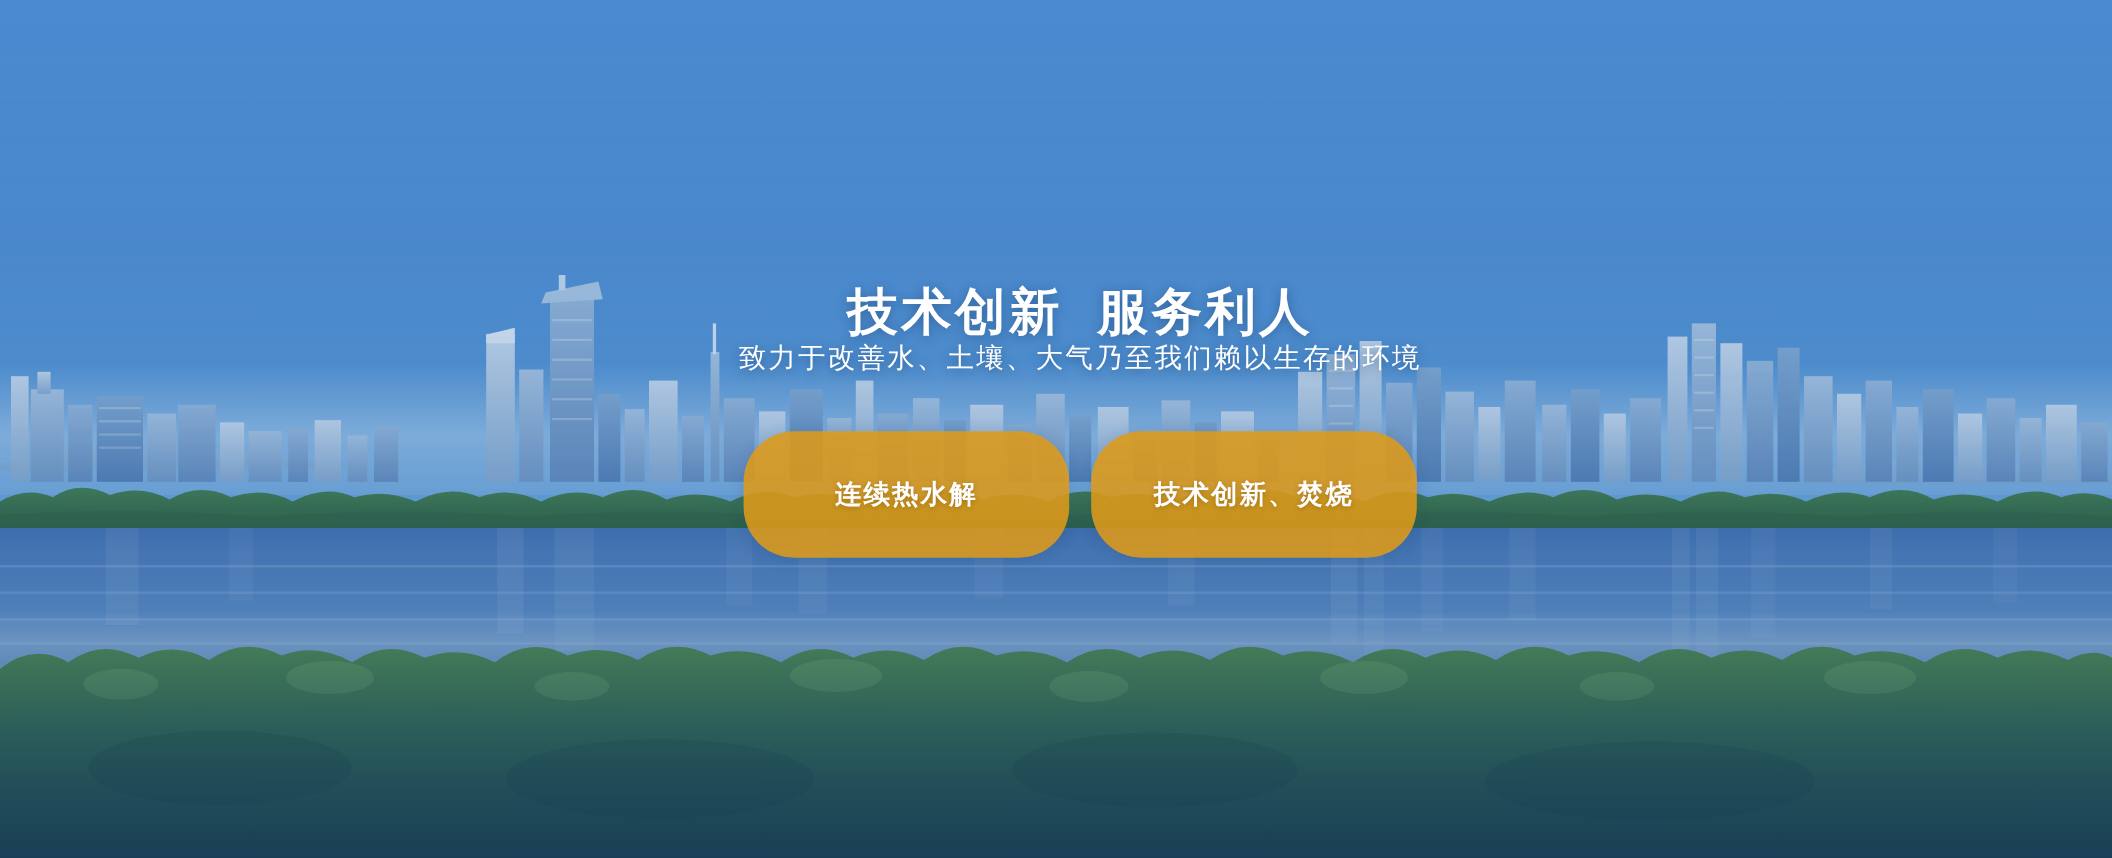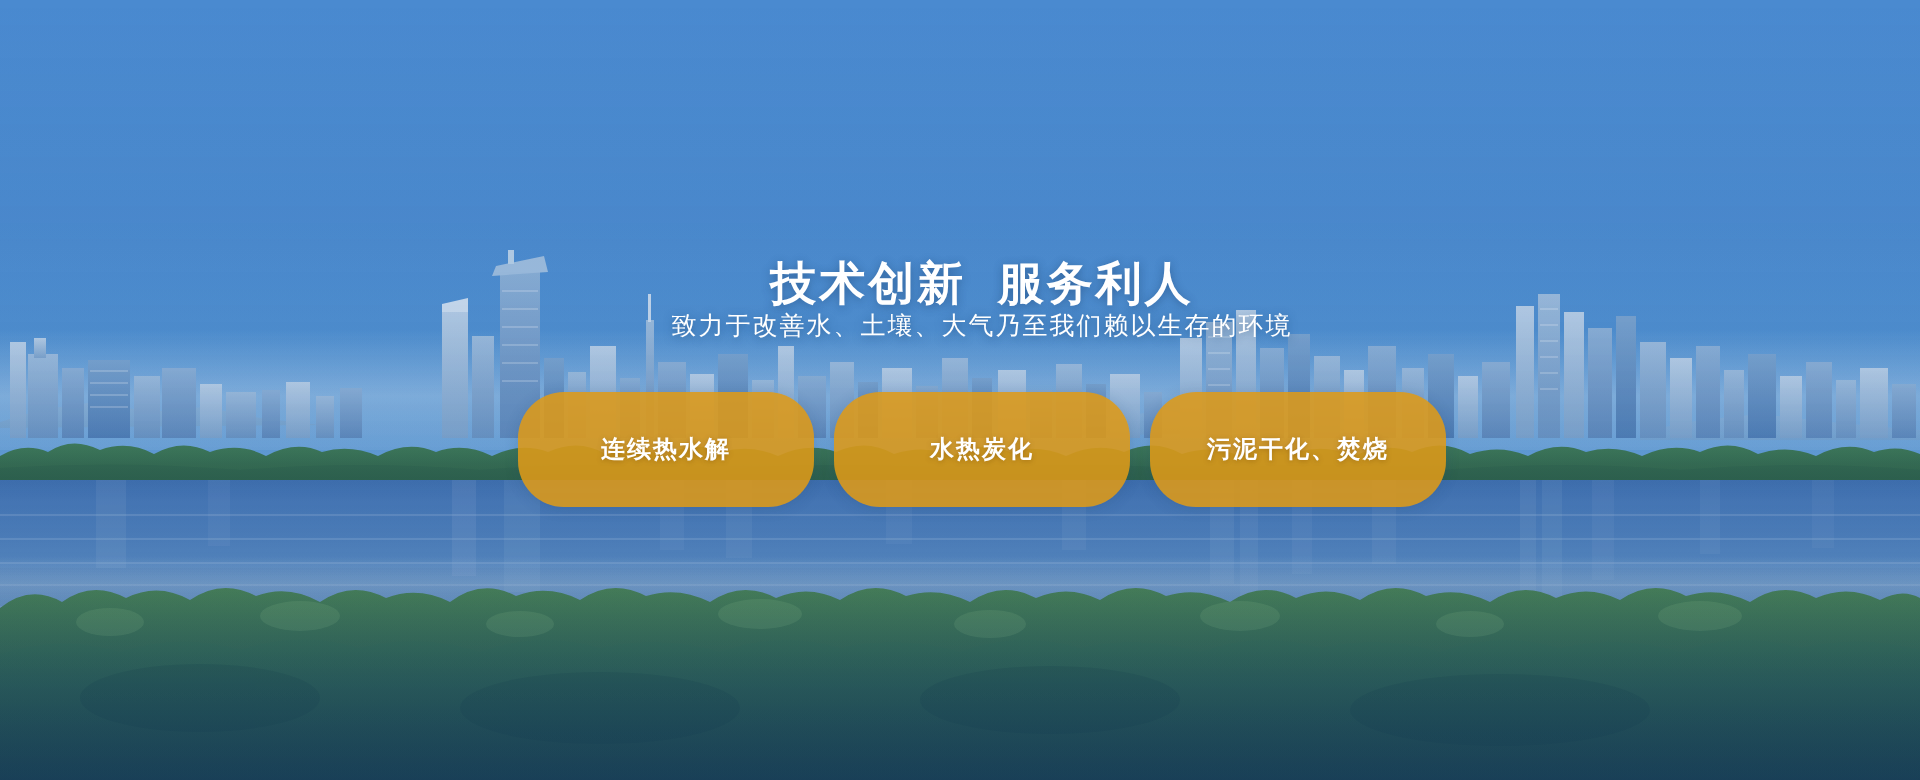--- a/index.html
+++ b/index.html
@@ -319,18 +319,17 @@
   <div class="layer" id="mangrove-shade"></div>
 
   <div id="colorcast"></div>
 
   <div id="content">
     <h1 id="hero-title">技术创新  服务利人</h1>
     <p id="hero-subtitle">致力于改善水、土壤、大气乃至我们赖以生存的环境</p>
 
     <div id="cta-row">
       <button class="cta-btn">连续热水解</button>
-      <button class="cta-btn">水热炭化</button>
-      <button class="cta-btn">污泥干化、焚烧</button>
+      <button class="cta-btn">技术创新、焚烧</button>
     </div>
   </div>
 
 </div>
 
 </body></html>

